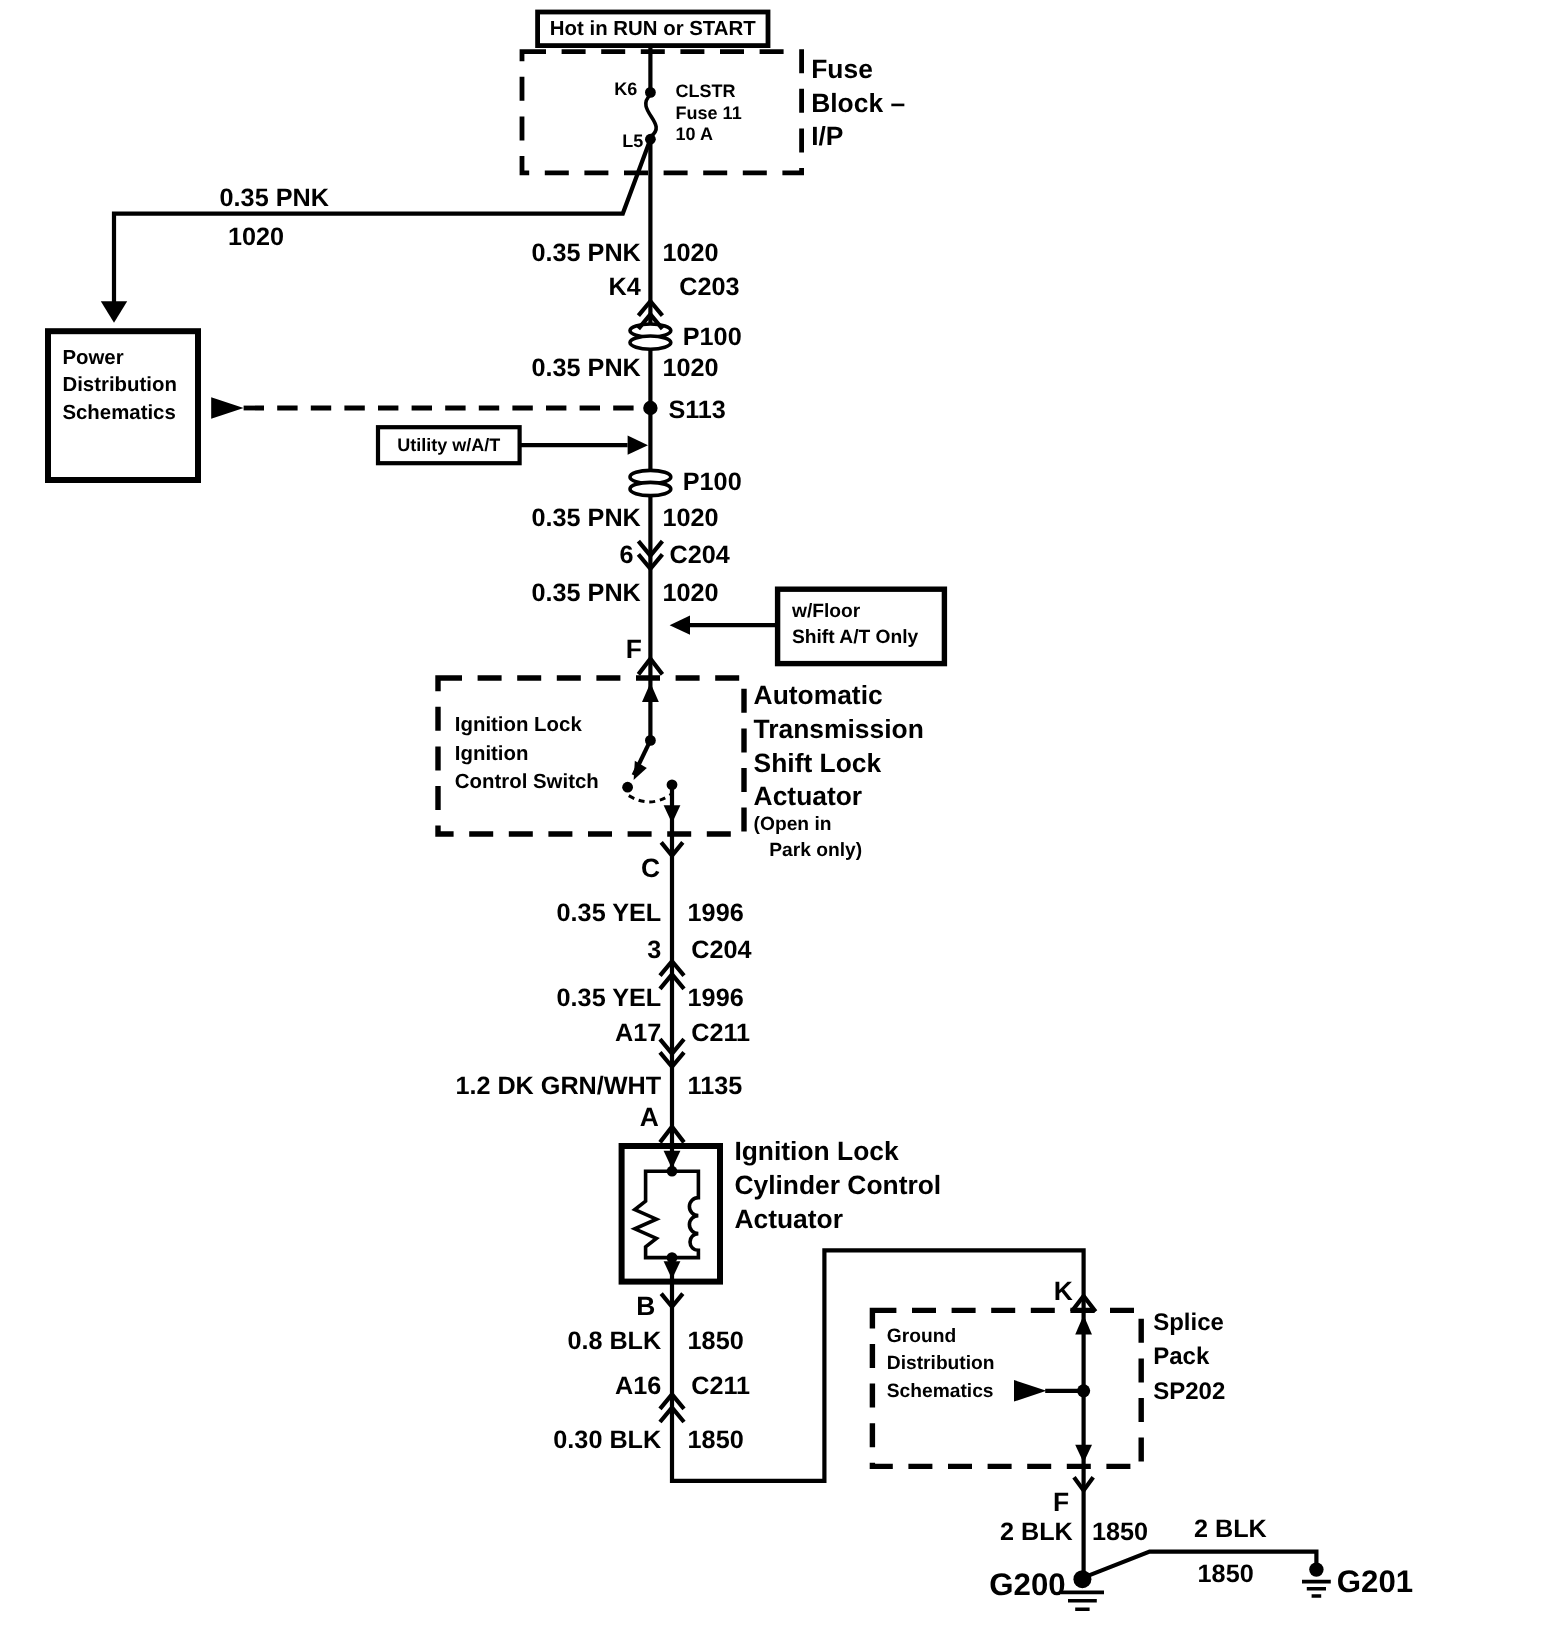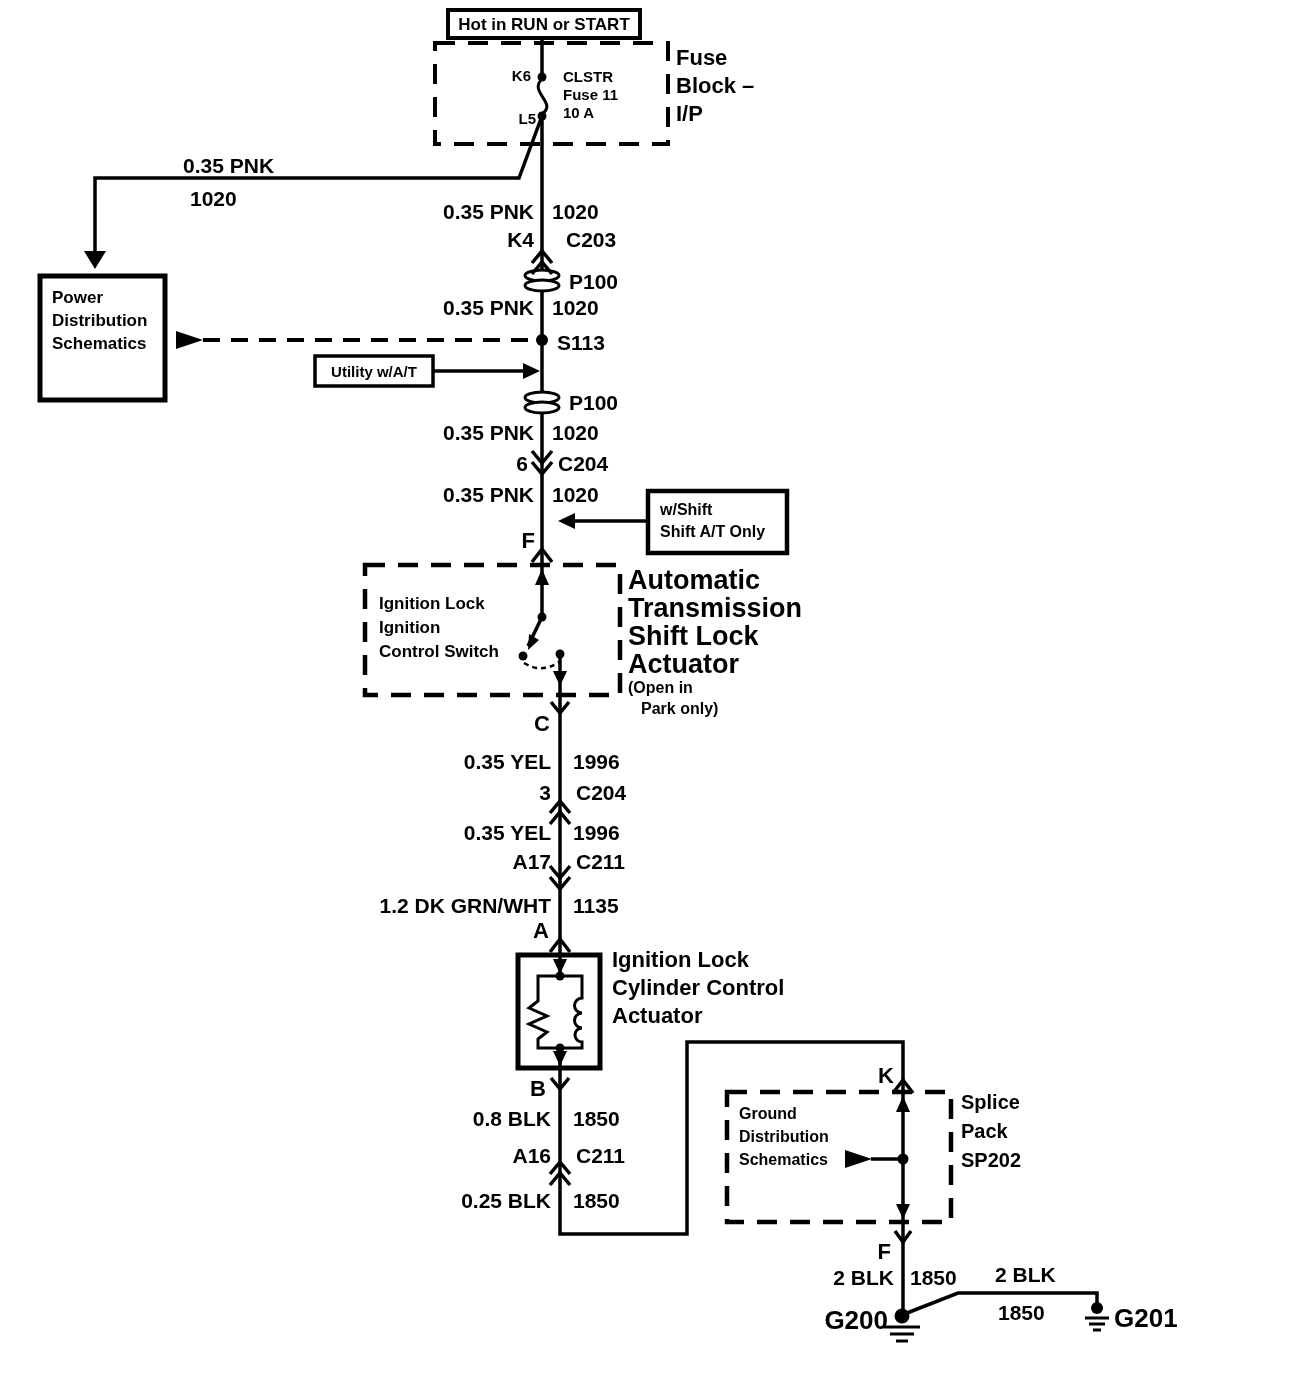--- a/index.html
+++ b/index.html
@@ -138,30 +138,30 @@
     <div>Power</div>
     <div>Distribution</div>
     <div>Schematics</div>
   </div>
 
   <span class="t" style="left:569px;top:281px">P100</span>
   <span class="t" style="left:557px;top:342px">S113</span>
   <span class="t ctr" style="left:374px;top:371px;font-size:15px">Utility w/A/T</span>
   <span class="t" style="left:569px;top:402px">P100</span>
   <div class="blk" style="left:660px;top:499px;font-size:16px;line-height:22px">
-    <div>w/Shift</div>
+    <div>w/Floor</div>
     <div>Shift A/T Only</div>
   </div>
 
   <div class="blk" style="left:379px;top:592px;font-size:17px;line-height:24px">
     <div>Ignition Lock</div>
     <div>Ignition</div>
     <div>Control Switch</div>
   </div>
-  <div class="blk" style="left:628px;top:566px;font-size:27px;line-height:28px">
+  <div class="blk" style="left:628px;top:566px;font-size:22px;line-height:28px">
     <div>Automatic</div>
     <div>Transmission</div>
     <div>Shift Lock</div>
     <div>Actuator</div>
   </div>
   <div class="blk" style="left:628px;top:677px;font-size:16px;line-height:21px">
     <div>(Open in</div>
     <div style="padding-left:13px">Park only)</div>
   </div>
 
@@ -208,21 +208,21 @@
   <span class="t ra" style="left:551px;top:832px">0.35 YEL</span>
   <span class="t" style="left:573px;top:832px">1996</span>
   <span class="t ra" style="left:551px;top:861px">A17</span>
   <span class="t" style="left:576px;top:861px">C211</span>
   <span class="t ra" style="left:551px;top:905px">1.2 DK GRN/WHT</span>
   <span class="t" style="left:573px;top:905px">1135</span>
   <span class="t ra" style="left:551px;top:1118px">0.8 BLK</span>
   <span class="t" style="left:573px;top:1118px">1850</span>
   <span class="t ra" style="left:551px;top:1155px">A16</span>
   <span class="t" style="left:576px;top:1155px">C211</span>
-  <span class="t ra" style="left:551px;top:1200px">0.25 BLK</span>
+  <span class="t ra" style="left:551px;top:1200px">0.30 BLK</span>
   <span class="t" style="left:573px;top:1200px">1850</span>
   <span class="t ra" style="left:894px;top:1277px">2 BLK</span>
   <span class="t" style="left:910px;top:1277px">1850</span>
 
   <span class="t" style="left:995px;top:1274px">2 BLK</span>
   <span class="t" style="left:998px;top:1312px">1850</span>
   <span class="t ra" style="left:888px;top:1320px;font-size:26px">G200</span>
   <span class="t" style="left:1114px;top:1318px;font-size:26px">G201</span>
 
 </div>

